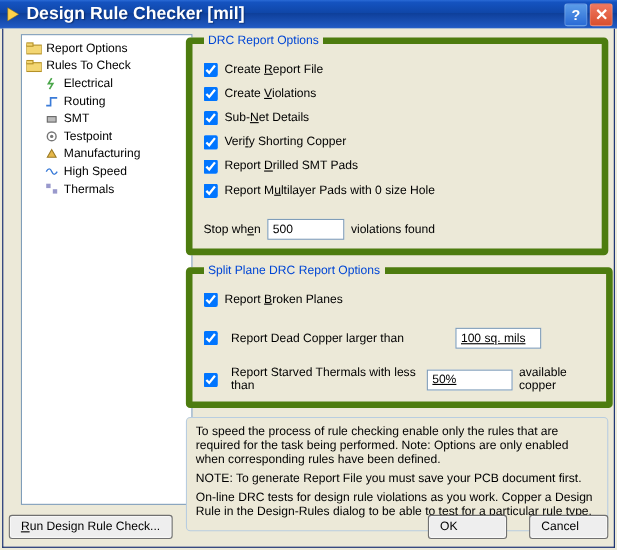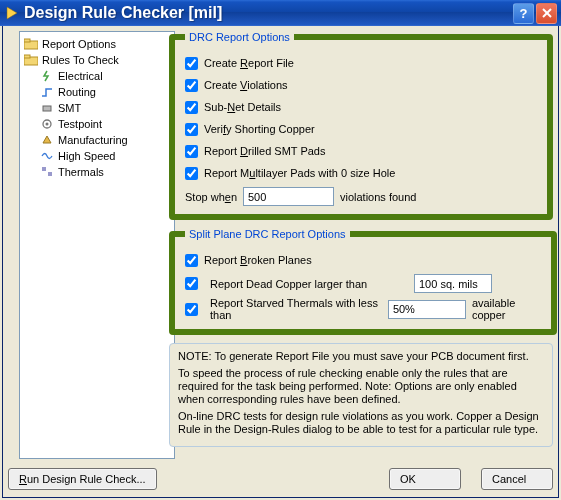--- a/index.html
+++ b/index.html
@@ -34,24 +34,24 @@
     border:6px solid #4d7c0f; border-radius:4px; margin:0 0 8px 0; padding:8px 10px 8px 10px;
     background:#ece9d8;
   }
   fieldset legend { color:#0046d5; padding:0 4px; font-size:11px; }
 
   .chk { display:flex; align-items:center; height:20px; margin:2px 0; }
   .chk input { width:13px; height:13px; margin:0 6px 0 0; }
   .chk label u { text-decoration: underline; }
   .chk label { cursor:default; }
 
-  .row { display:flex; align-items:center; gap:6px; margin-top:4px; }
+  .row { display:flex; align-items:center; gap:6px; margin-top:16px; }
   .txt { height:19px; border:1px solid #7f9db9; background:#fff; padding:1px 4px; font: inherit; }
-  .txt.small { width:91px; }
-  .txt.med  { width:78px; }
+  .txt.small { width:70px; }
+  .txt.med  { width:78px;text-decoration:underline; }
 
   .notebox {
     border:1px solid #b8cde0; border-radius:4px; padding:6px 8px;
     background:#ece9d8; font-size:11px; line-height:13px;
   }
   .notebox p { margin:0 0 4px 0; }
 
   .footer {
     position:absolute; left:5px; right:5px; bottom:6px; height:24px;
     display:flex; align-items:center;
@@ -215,22 +215,22 @@
       </div>
       <div class="row">
         <input type="checkbox" checked="" style="width: 13px; height: 13px; margin: 0px 6px 0px 0px;">
         <span style="width:198px">Report Starved Thermals with less than</span>
         <input class="txt med" value="50%" style="">
         <span>available copper</span>
       </div>
     </fieldset>
 
     <div class="notebox">
+      <p>To speed the process of rule checking enable only the rules that are required for the task being performed.  Note: Options are only enabled when corresponding rules have been defined.</p>
       <p>NOTE: To generate Report File you must save your PCB document first.</p>
-      <p>To speed the process of rule checking enable only the rules that are required for the task being performed.  Note: Options are only enabled when corresponding rules have been defined.</p>
       <p>On-line DRC tests for design rule violations as you work. Copper a Design Rule in the Design-Rules dialog to be able to test for a particular rule  type.</p>
     </div>
 
   </div>
 
   <div class="footer">
     <button class="btn run">
         <span><u>R</u>un Design Rule Check...</span>
       </button>
     <div class="spacer"></div>

